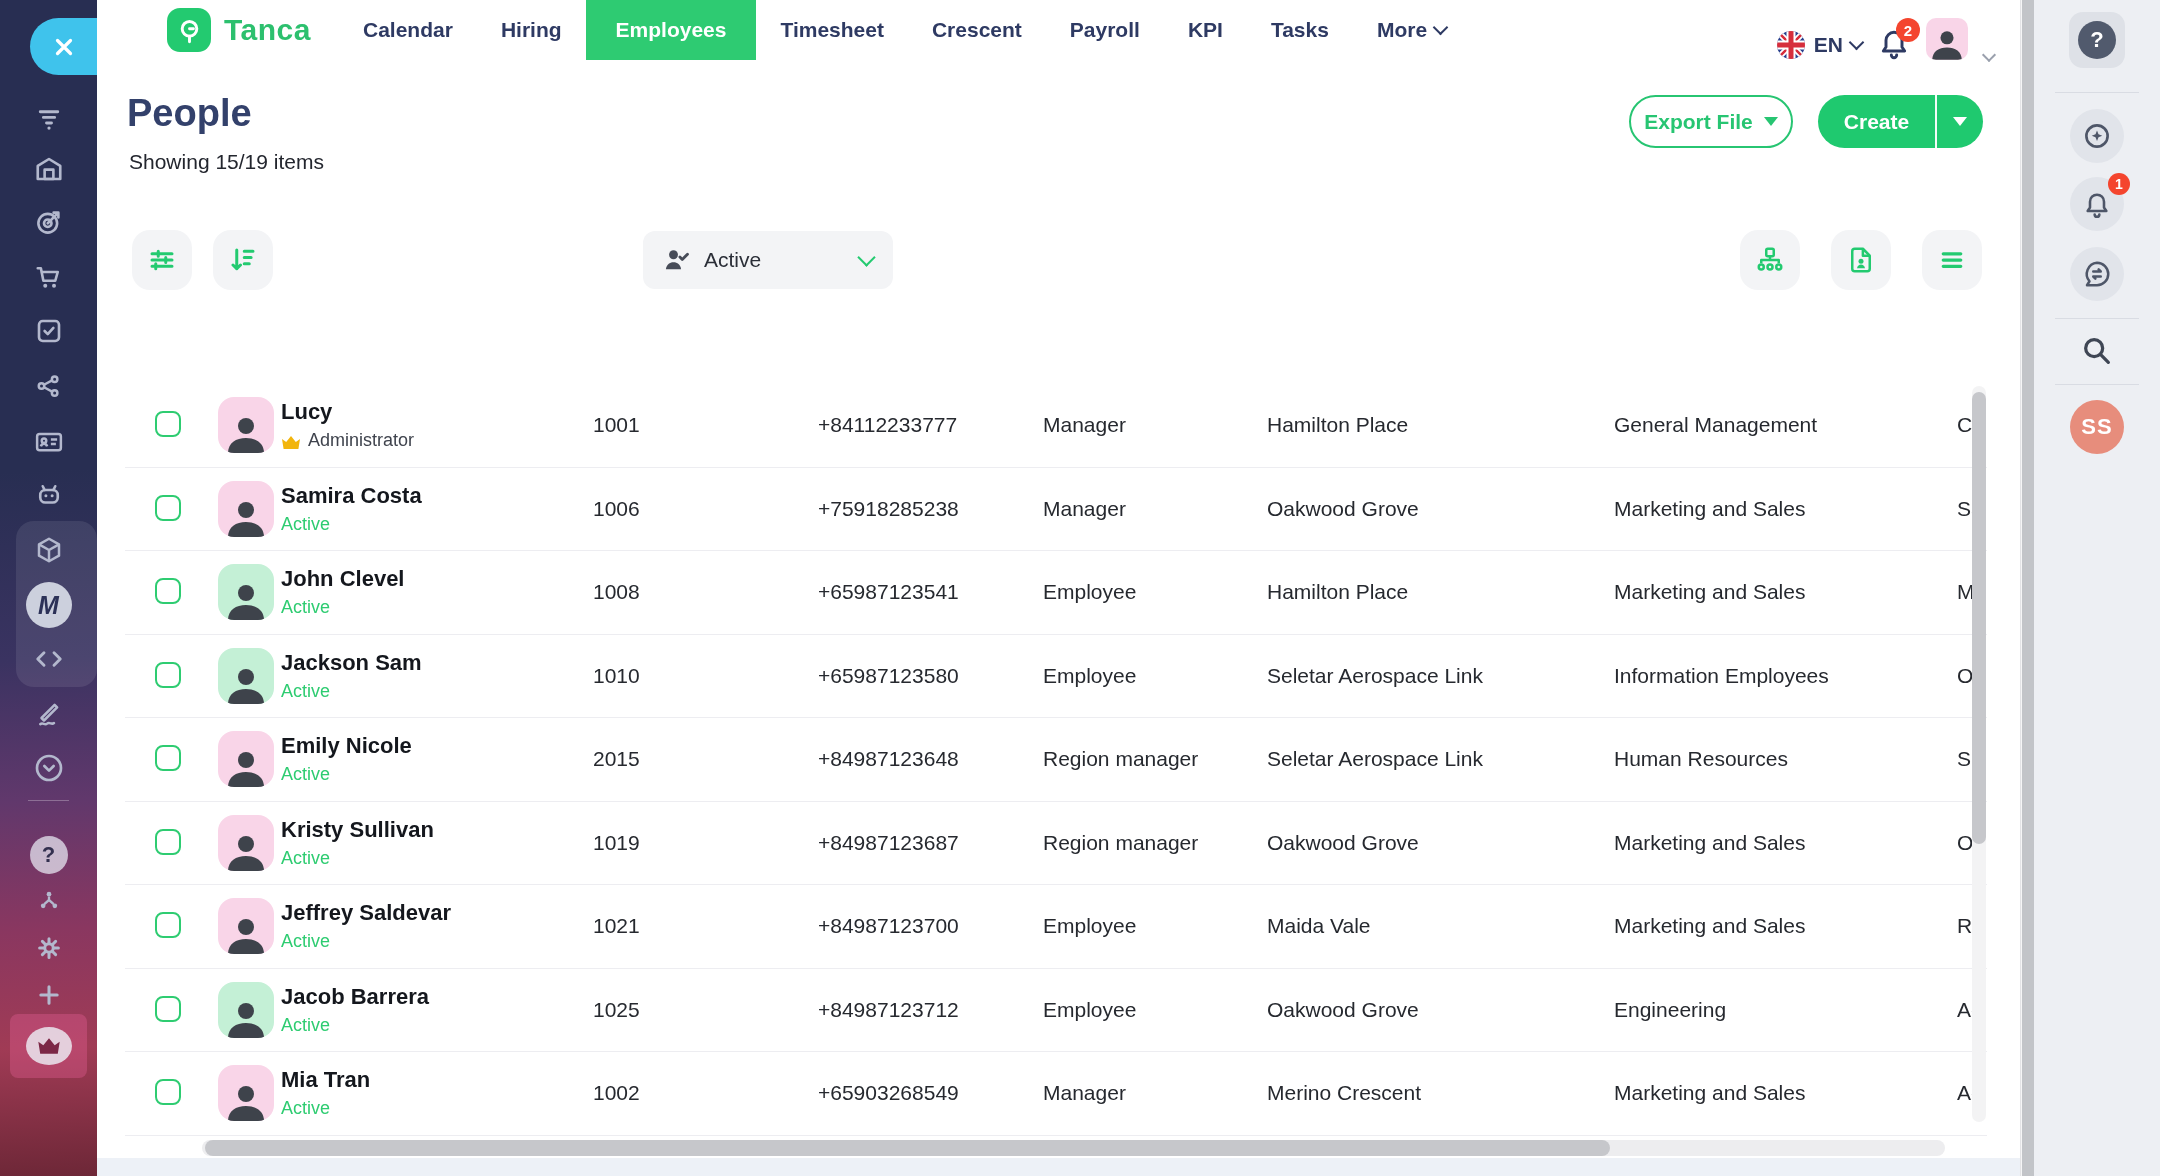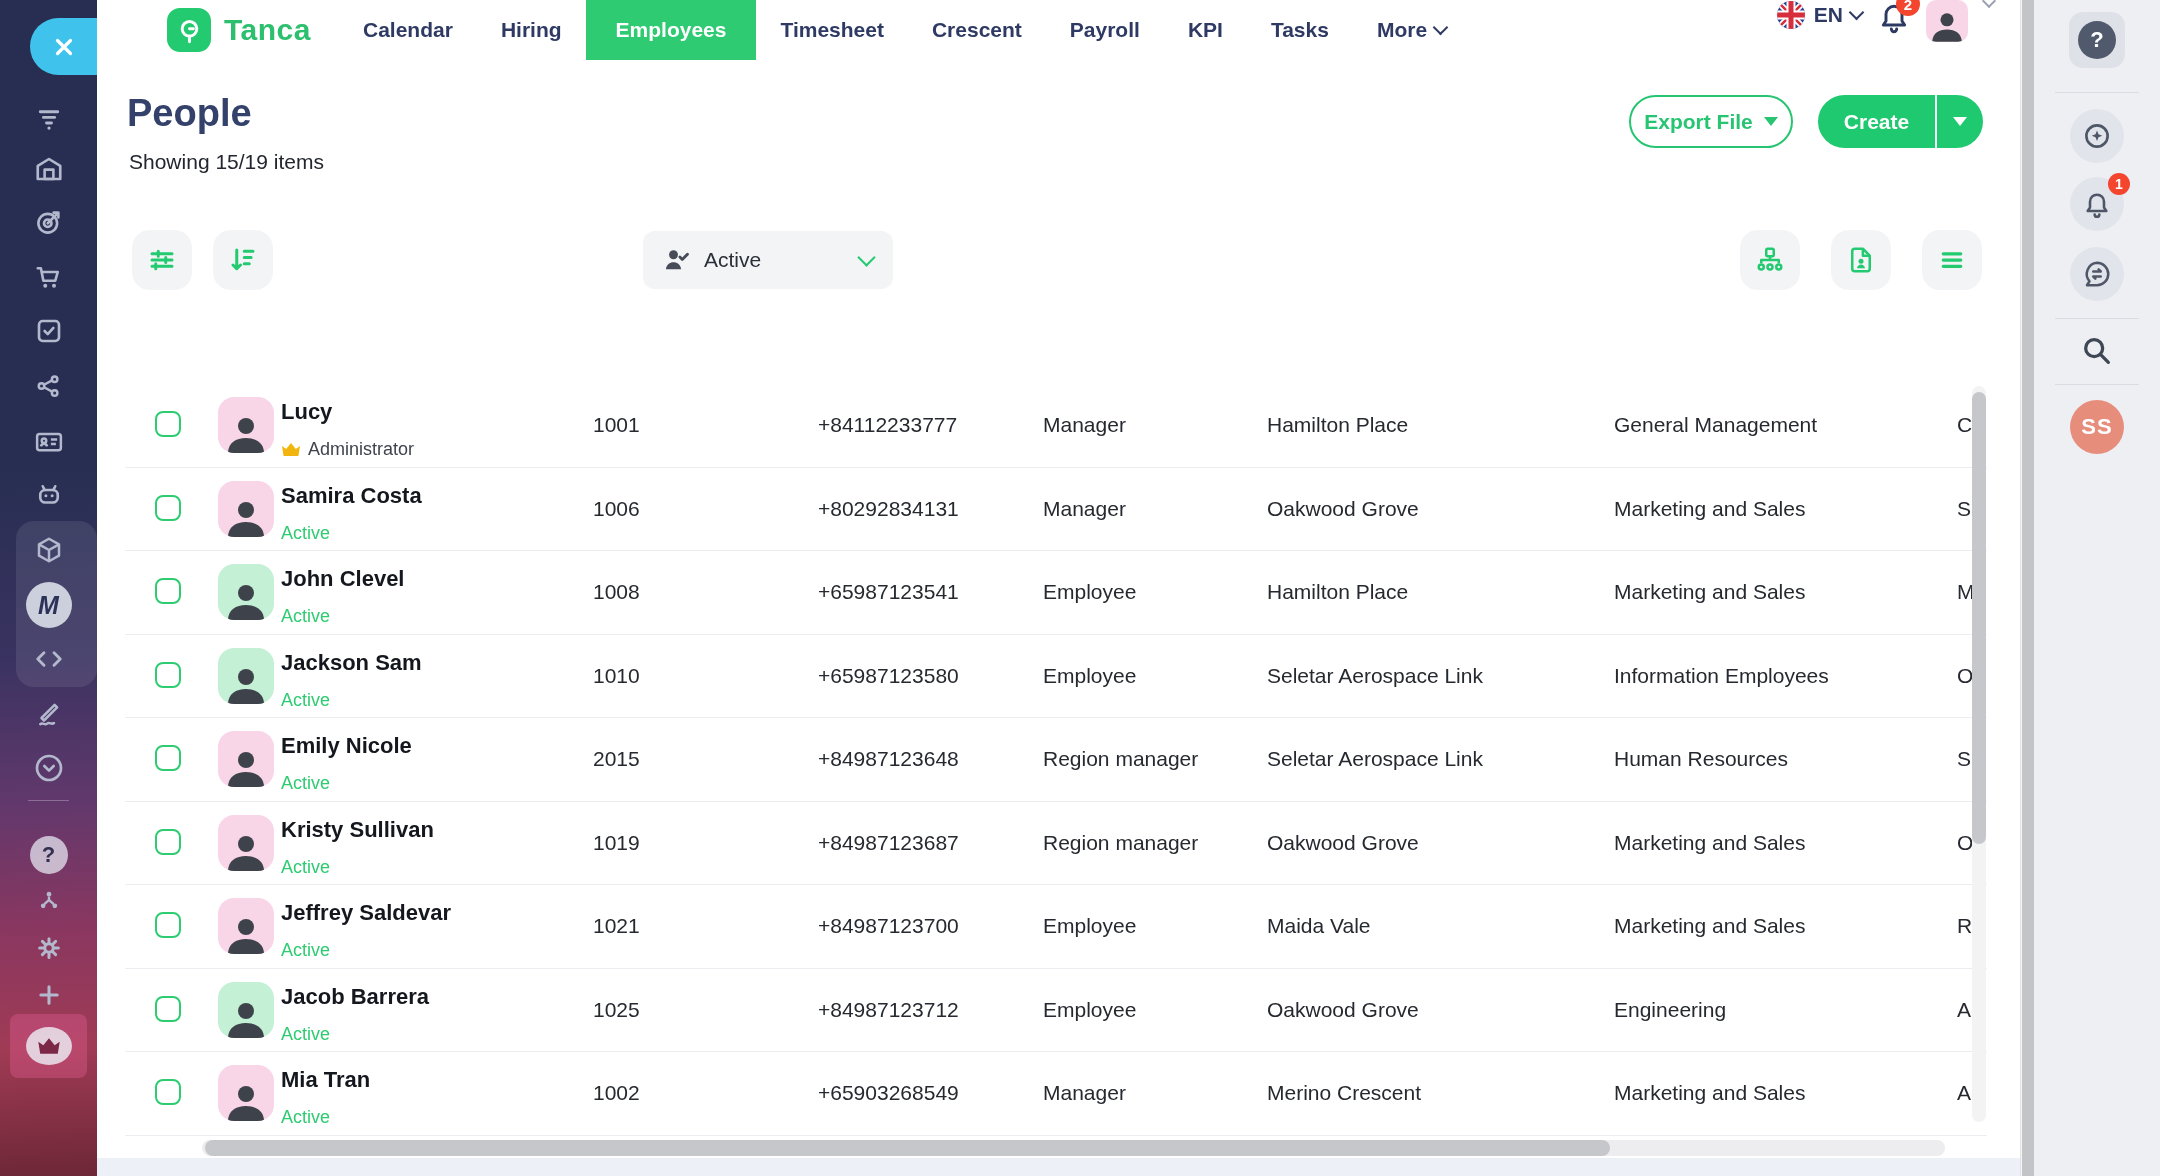--- a/index.html
+++ b/index.html
@@ -27,21 +27,21 @@
   .topbar{position:absolute;left:0;top:0;width:100%;height:60px;background:#fff;}
   .logo{position:absolute;left:70px;top:8px;display:flex;align-items:center;gap:13px;}
   .logo-badge{width:44px;height:44px;border-radius:13px;background:#23ca70;display:flex;align-items:center;justify-content:center;}
   .logo-text{color:#2cc06e;font-size:30px;font-weight:bold;letter-spacing:.5px;}
   .nav{position:absolute;left:242px;top:0;height:60px;display:flex;align-items:center;}
   .nav-item{padding:0 24px;height:60px;display:flex;align-items:center;gap:8px;font-size:21px;font-weight:bold;
     color:#2e3a63;cursor:pointer;white-space:nowrap;}
   .nav-item.active{background:#2ecb72;color:#fff;padding:0 30px;}
   .chev{width:9px;height:9px;border-right:2.5px solid currentColor;border-bottom:2.5px solid currentColor;
     transform:rotate(45deg);margin-top:-5px;}
-  .tb-right{position:absolute;right:26px;top:0;height:60px;display:flex;align-items:flex-start;gap:16px;}
+  .tb-right{position:absolute;right:26px;top:0;height:60px;display:flex;align-items:flex-end;gap:16px;}
   .lang{display:flex;align-items:center;gap:8px;color:#2e3a63;font-weight:bold;font-size:21px;cursor:pointer;}
   .bell-wrap{position:relative;cursor:pointer;}
   .badge{position:absolute;top:-8px;right:-10px;min-width:24px;height:24px;border-radius:12px;background:#f4452e;
     color:#fff;font-size:15px;font-weight:bold;display:flex;align-items:center;justify-content:center;padding:0 4px;box-sizing:border-box;}
   .tb-avatar{width:42px;height:42px;border-radius:10px;background:#f9d5e8;overflow:hidden;display:flex;
     align-items:flex-end;justify-content:center;cursor:pointer;}
   .mini-chev{width:8px;height:8px;border-right:2px solid #9aa0ad;border-bottom:2px solid #9aa0ad;transform:rotate(45deg);margin-top:-4px;}
   
   .page-title{position:absolute;left:30px;top:92px;font-size:38px;font-weight:bold;color:#33416b;}
   .page-sub{position:absolute;left:32px;top:150px;font-size:21px;color:#23262e;}
@@ -68,21 +68,21 @@
   .hcol{position:absolute;top:20px;font-size:21px;font-weight:bold;color:#20242c;white-space:nowrap;}
   .checkbox{width:26px;height:26px;border:2.5px solid #2ecc71;border-radius:8px;background:#fff;box-sizing:border-box;cursor:pointer;}
   .rows{position:absolute;left:28px;top:384px;width:1862px;overflow:hidden;}
   .row{position:relative;height:82.5px;border-bottom:1px solid #ededf1;background:#fff;}
   .row .checkbox{position:absolute;left:30px;top:27px;}
   .avatar{position:absolute;left:93px;top:13px;width:56px;height:56px;border-radius:16px;display:flex;
     align-items:flex-end;justify-content:center;overflow:hidden;}
   .av-pink{background:#f9d5e8}.av-mint{background:#c4f0d6}
   .name-block{position:absolute;left:156px;top:15px;}
   .nm{font-size:22px;font-weight:bold;color:#14171d;white-space:nowrap;}
-  .status-line{margin-top:14px;display:flex;align-items:center;gap:7px;font-size:18px;}
+  .status-line{margin-top:5px;display:flex;align-items:flex-end;gap:7px;font-size:18px;}
   .st-active{color:#2ecc71}.st-admin{color:#3f434d}
   .cell{position:absolute;top:29px;font-size:21px;color:#26292f;white-space:nowrap;}
   .c-id{left:468px}.c-phone{left:693px}.c-acc{left:918px}.c-branch{left:1142px}.c-dept{left:1489px}.c-pos{left:1832px}
   .vtrack{position:absolute;left:1875px;top:386px;width:14px;height:736px;background:#f3f3f4;border-radius:7px;}
   .vthumb{position:absolute;left:1875px;top:392px;width:14px;height:452px;background:#c6c7cb;border-radius:7px;cursor:pointer;}
   .htrack{position:absolute;left:105px;top:1140px;width:1743px;height:16px;background:#ededef;border-radius:8px;}
   .hthumb{position:absolute;left:108px;top:1140px;width:1405px;height:16px;background:#c6c7cb;border-radius:8px;cursor:pointer;}
   .bottom-strip{position:absolute;left:0;top:1158px;width:1923px;height:18px;background:#edf1f7;}
   
   .win-scroll{position:absolute;left:2020px;top:0;width:14px;height:1176px;background:#f5f5f6;border-left:1px solid #e3e3e5;box-sizing:border-box;}
@@ -403,21 +403,21 @@
               <path d="M4 40c0-10 8-15 18-15s18 5 18 15z" fill="#3e434b"></path>
             </svg>
           </div>
           <div class="name-block">
             <div class="nm">Samira Costa</div>
             <div class="status-line">
               <span class="st-active">Active</span>
             </div>
           </div>
           <span class="cell c-id">1006</span>
-          <span class="cell c-phone">+80292834131</span>
+          <span class="cell c-phone">+75918285238</span>
           <span class="cell c-acc">Manager</span>
           <span class="cell c-branch">Oakwood Grove</span>
           <span class="cell c-dept">Marketing and Sales</span>
           <span class="cell c-pos">Sa</span>
         </div>
         <div class="row">
           <div class="checkbox"></div>
           <div class="avatar av-mint">
             <svg width="44" height="40" viewBox="0 0 44 40">
               <circle cx="22" cy="13" r="8" fill="#3e434b"></circle>

